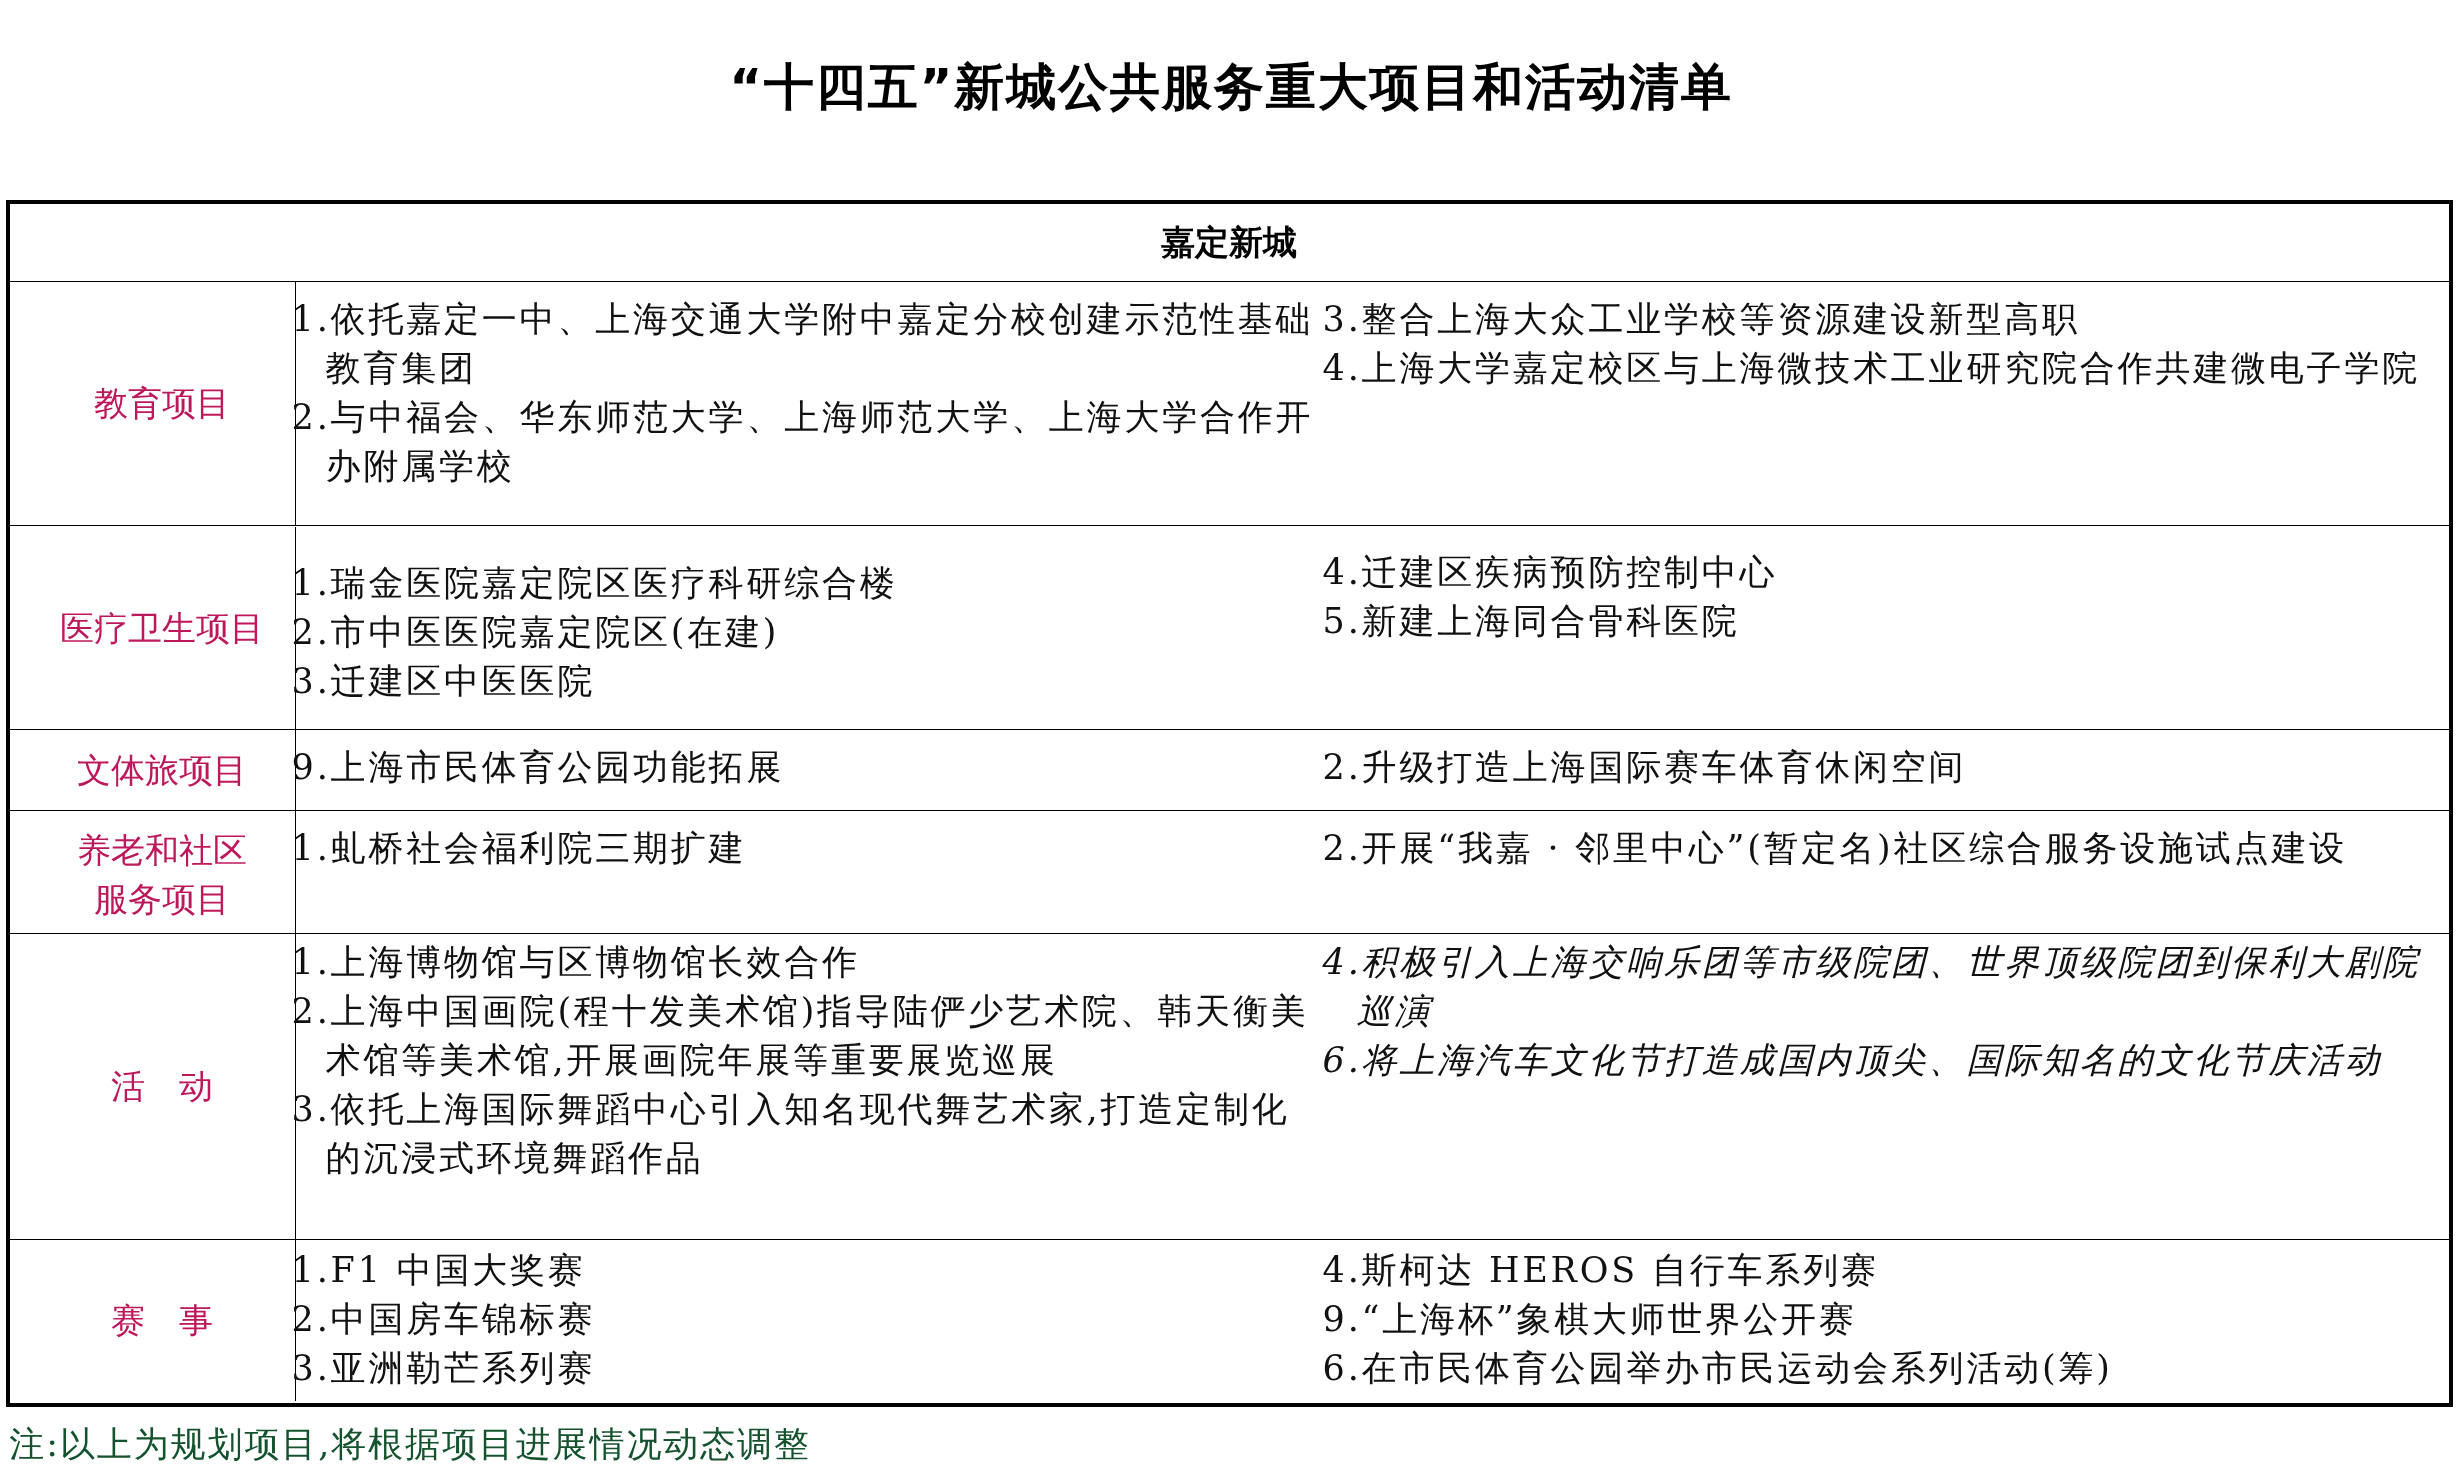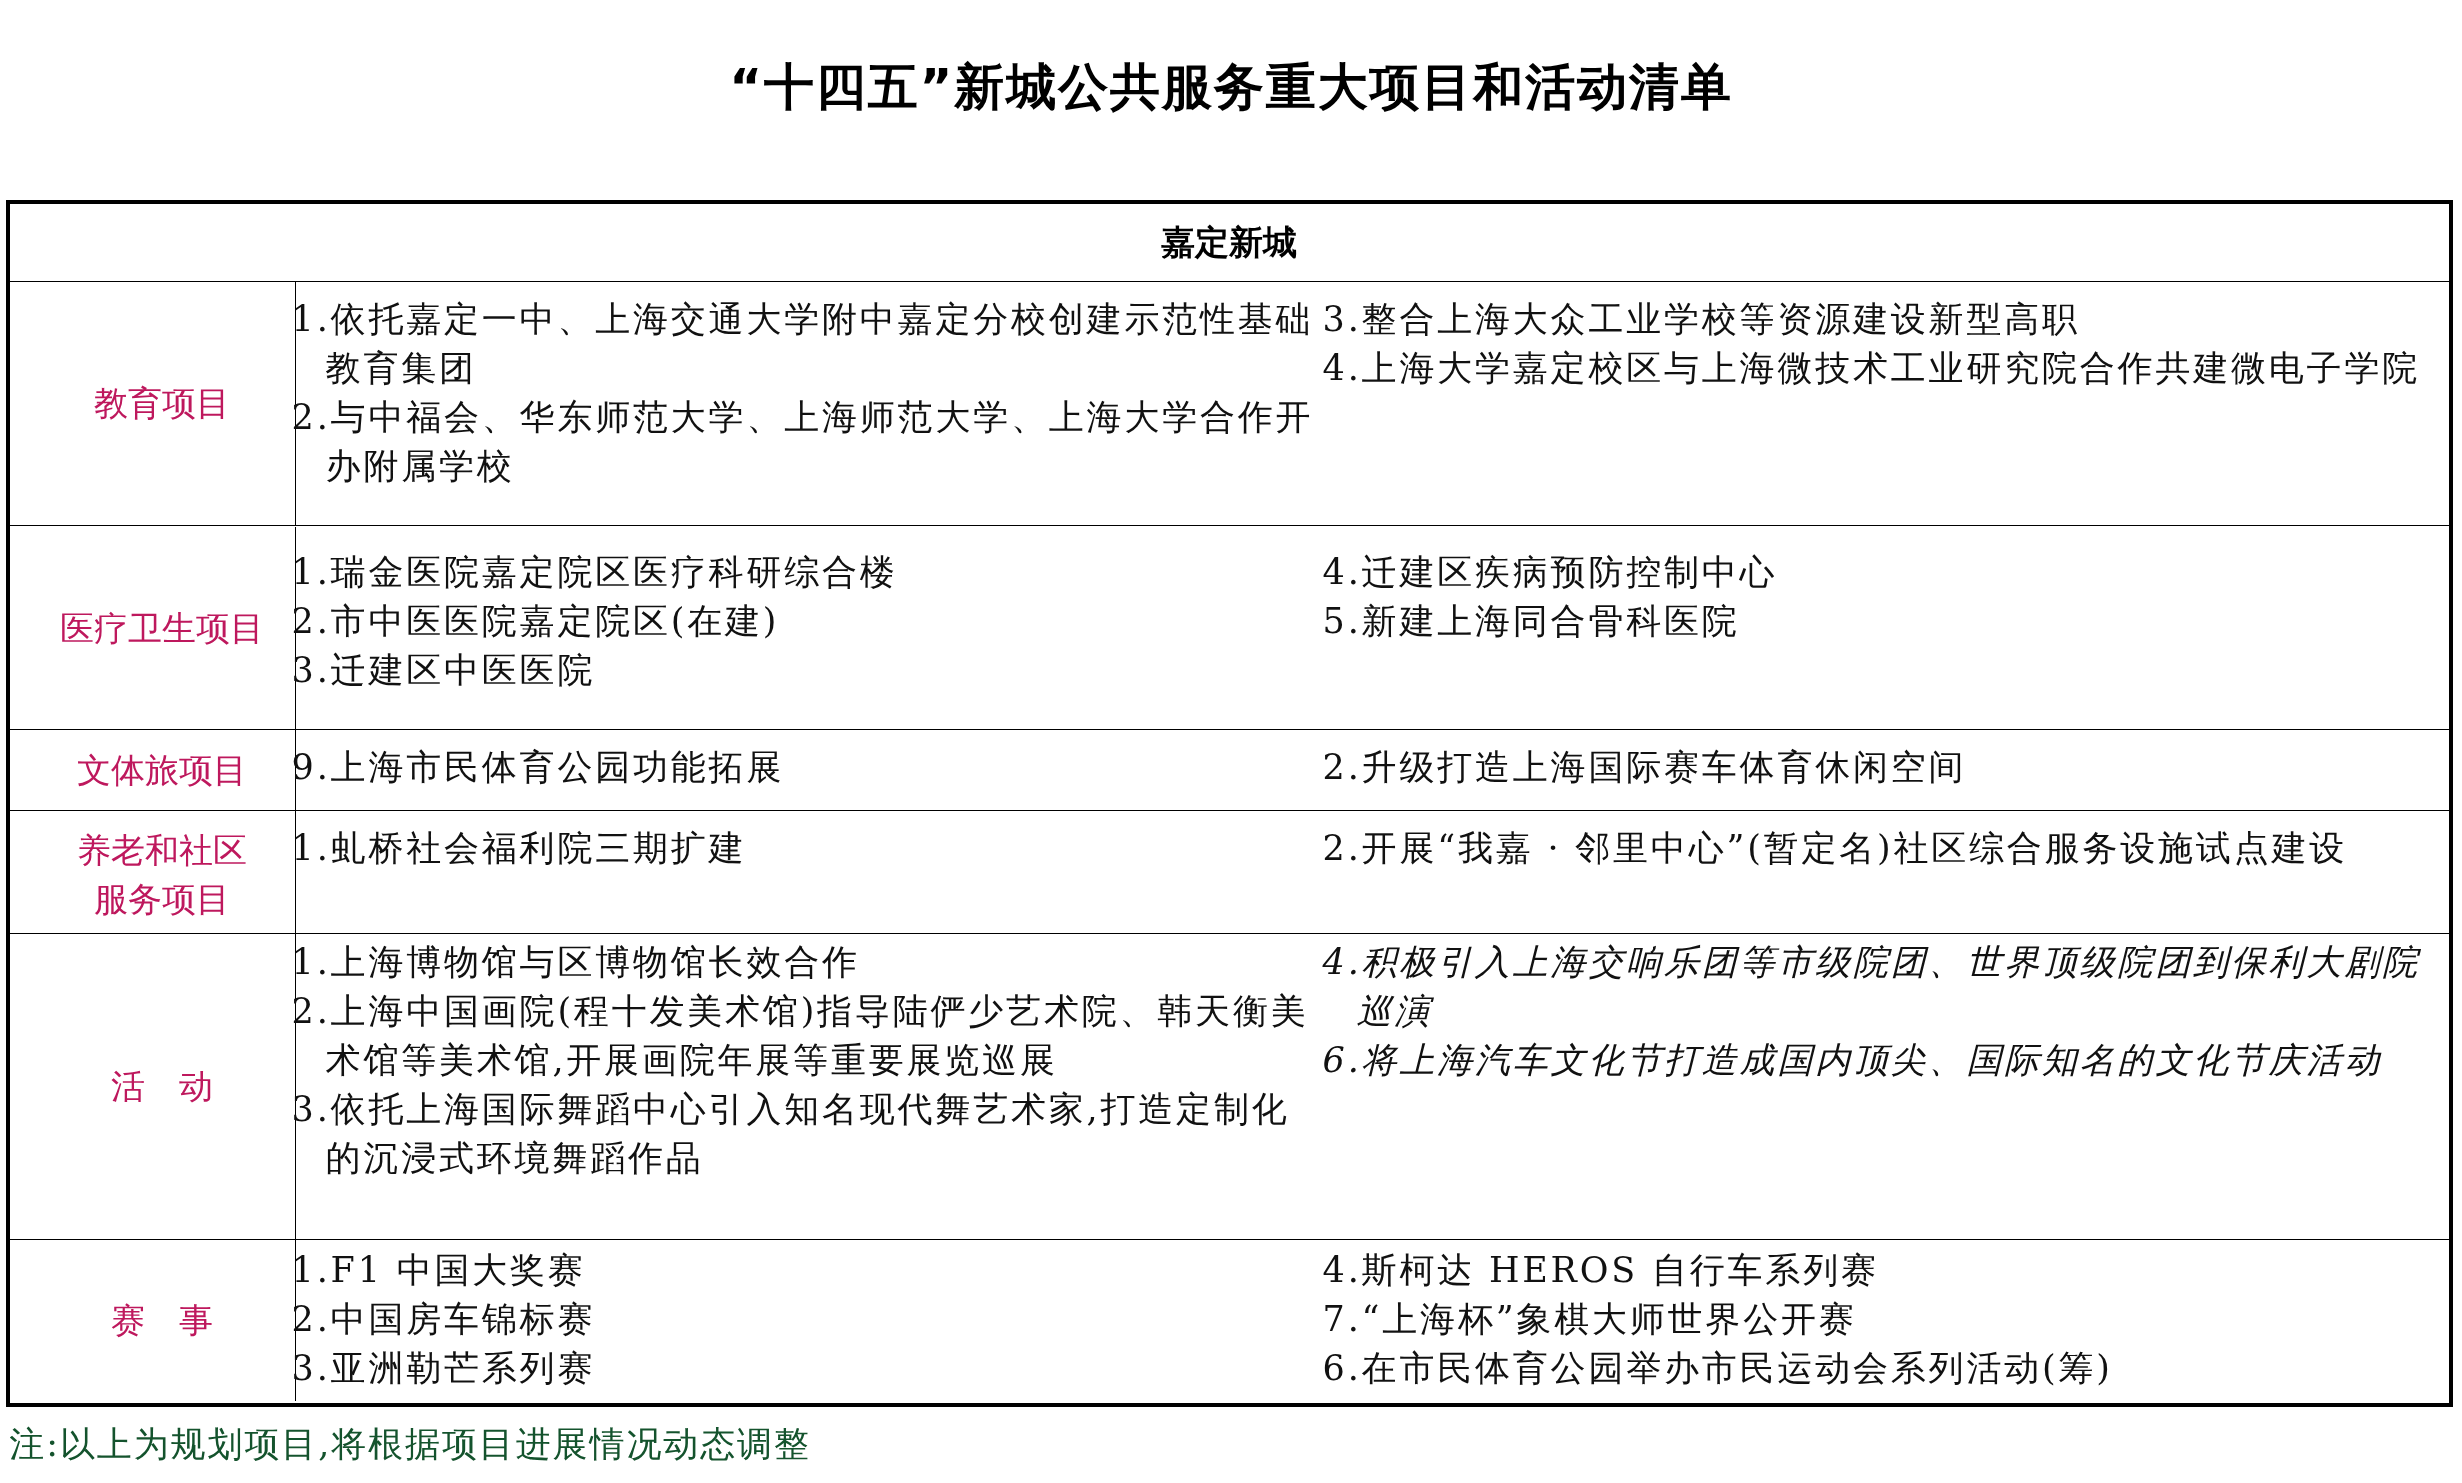--- a/index.html
+++ b/index.html
@@ -57,21 +57,21 @@
       <p class="item">2.与中福会、华东师范大学、上海师范大学、上海大学合作开办附属学校</p>
     </div>
     <div class="col r" style="padding-top:13px;">
       <p class="item">3.整合上海大众工业学校等资源建设新型高职</p>
       <p class="item">4.上海大学嘉定校区与上海微技术工业研究院合作共建微电子学院</p>
     </div>
   </div>
 
   <div class="row" style="top:323px;height:203px;">
     <div class="label">医疗卫生项目</div>
-    <div class="col l" style="padding-top:21px;">
+    <div class="col l" style="padding-top:32px;">
       <p class="item">1.瑞金医院嘉定院区医疗科研综合楼</p>
       <p class="item">2.市中医医院嘉定院区(在建)</p>
       <p class="item">3.迁建区中医医院</p>
     </div>
     <div class="col r" style="padding-top:20.5px;">
       <p class="item">4.迁建区疾病预防控制中心</p>
       <p class="item">5.新建上海同合骨科医院</p>
     </div>
   </div>
 
@@ -115,20 +115,20 @@
 
   <div class="row last" style="top:1036px;height:161px;">
     <div class="label">赛　事</div>
     <div class="col l" style="padding-top:5.6px;">
       <p class="item">1.F1 中国大奖赛</p>
       <p class="item">2.中国房车锦标赛</p>
       <p class="item">3.亚洲勒芒系列赛</p>
     </div>
     <div class="col r" style="padding-top:5.6px;">
       <p class="item">4.斯柯达 HEROS 自行车系列赛</p>
-      <p class="item">7.“上海杯”象棋大师世界公开赛</p>
+      <p class="item">9.“上海杯”象棋大师世界公开赛</p>
       <p class="item">6.在市民体育公园举办市民运动会系列活动(筹)</p>
     </div>
   </div>
 </div>
 
 <div class="note">注:以上为规划项目,将根据项目进展情况动态调整</div>
 
 
 </body></html>

